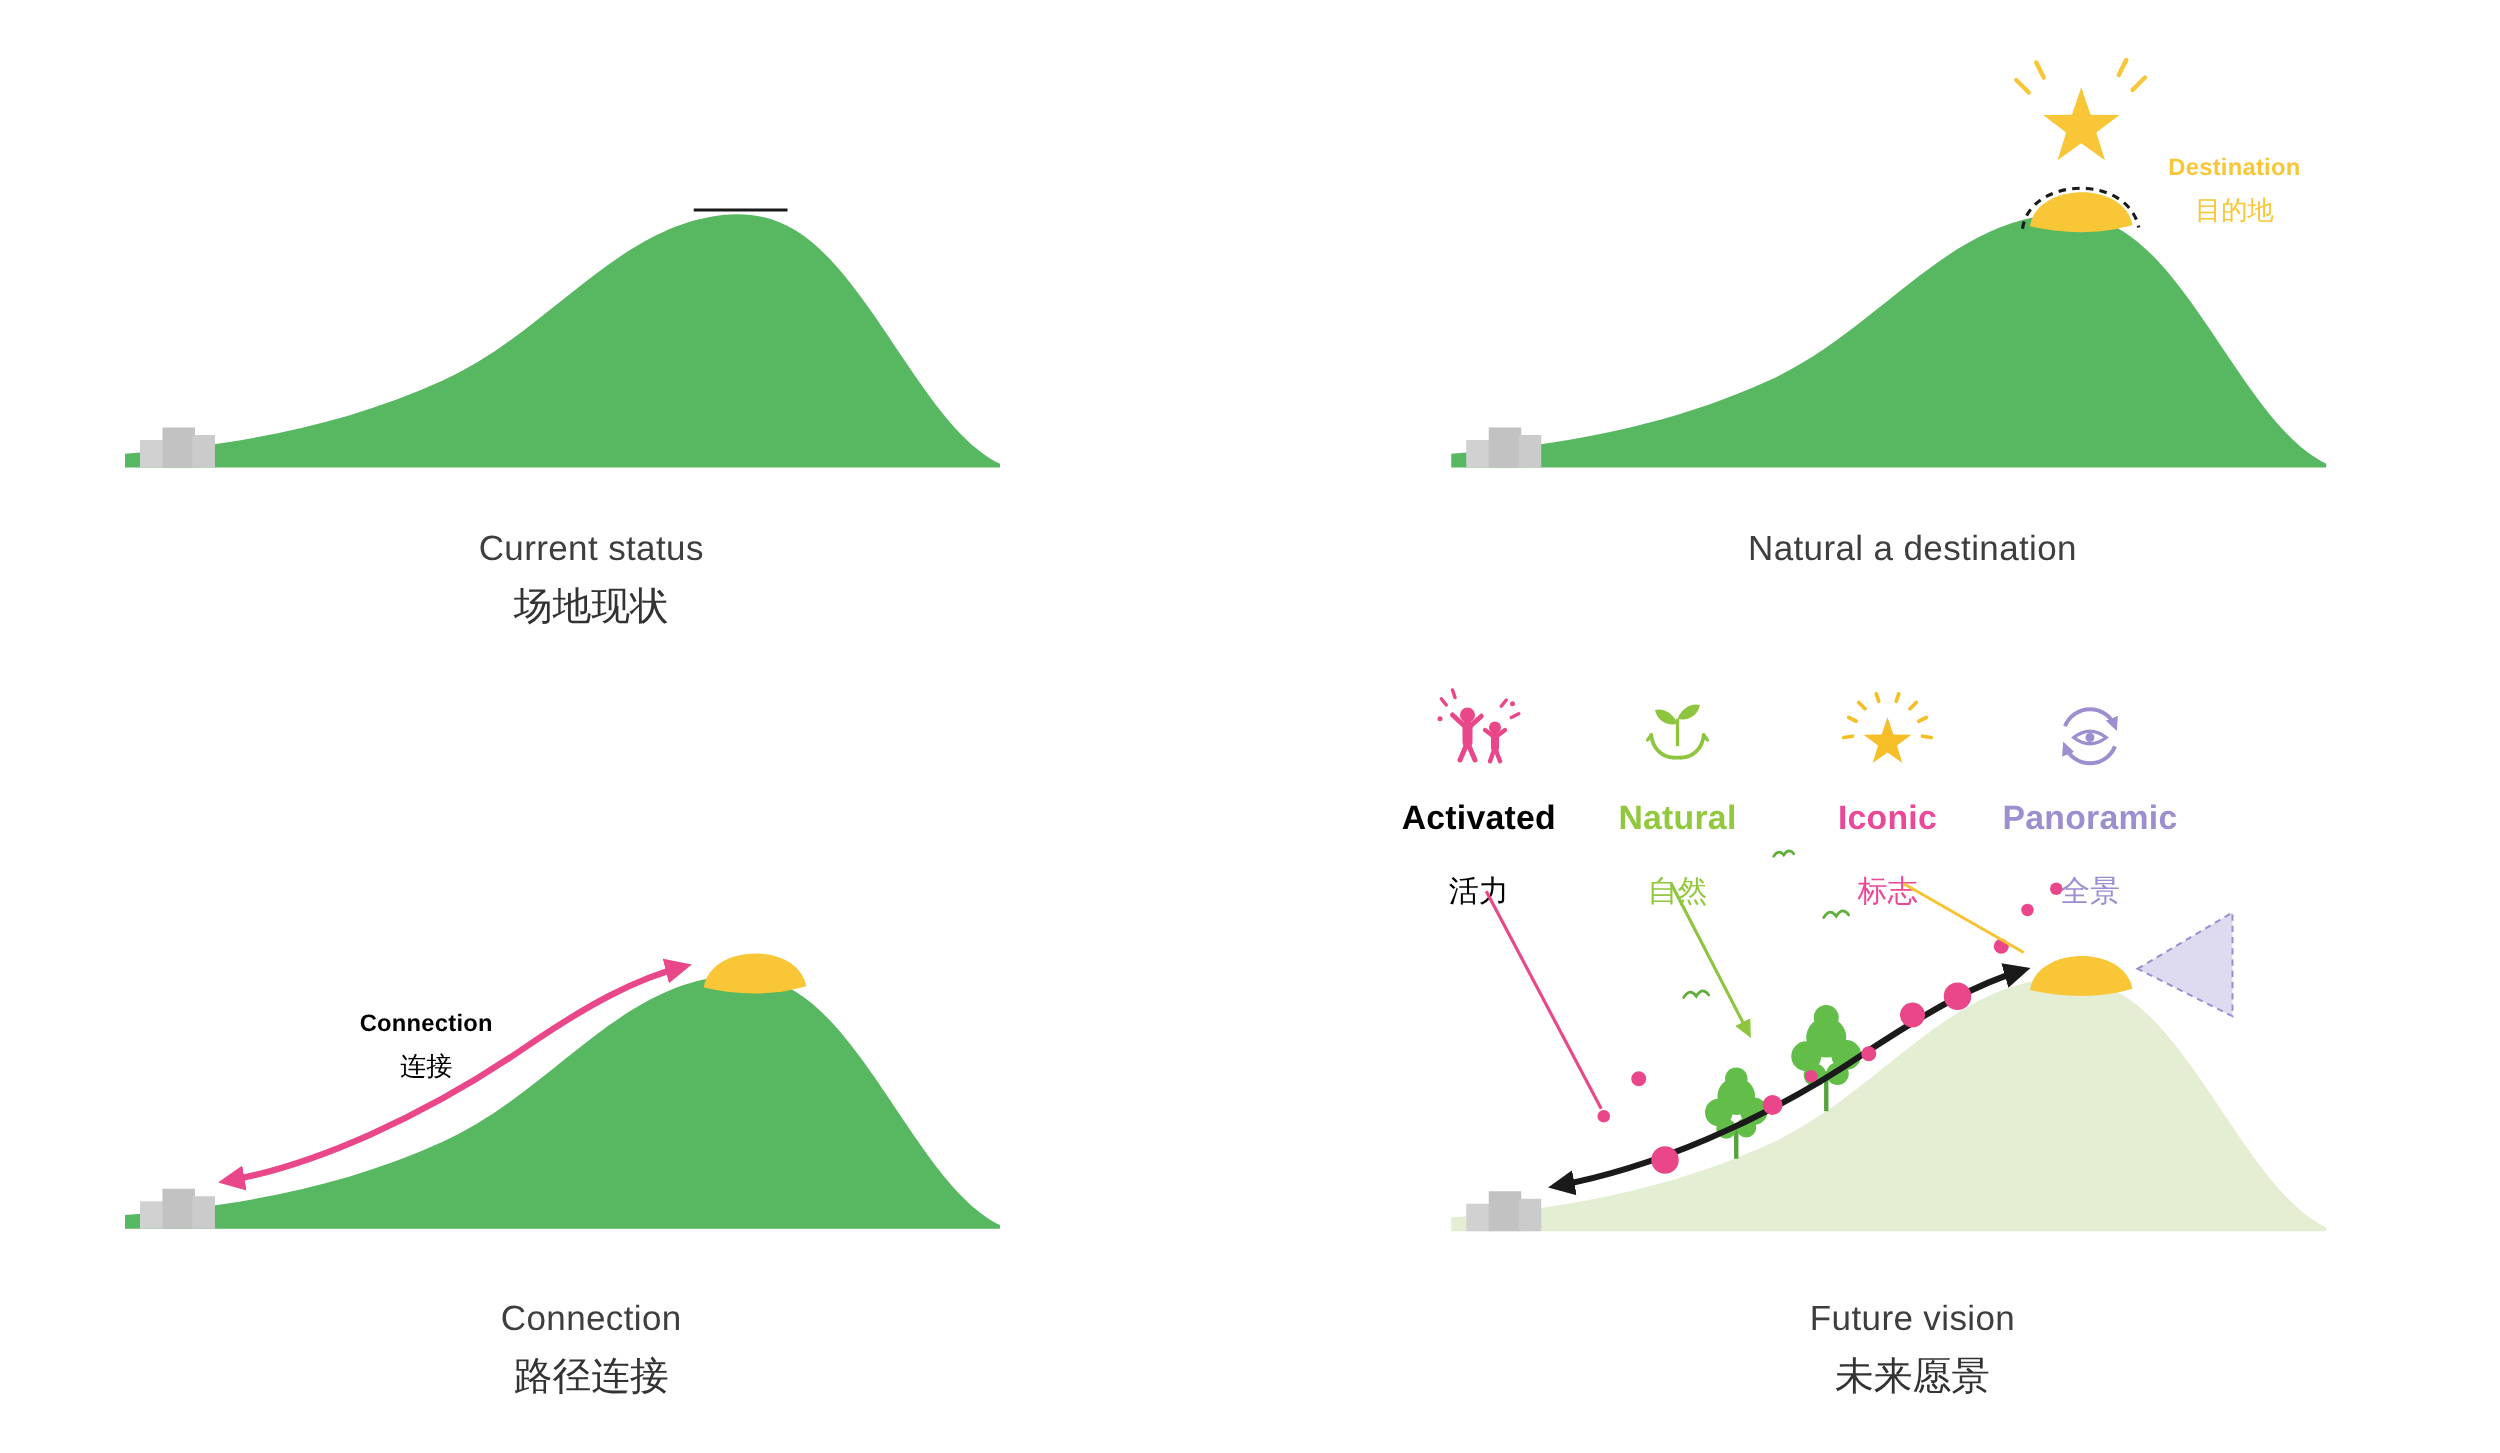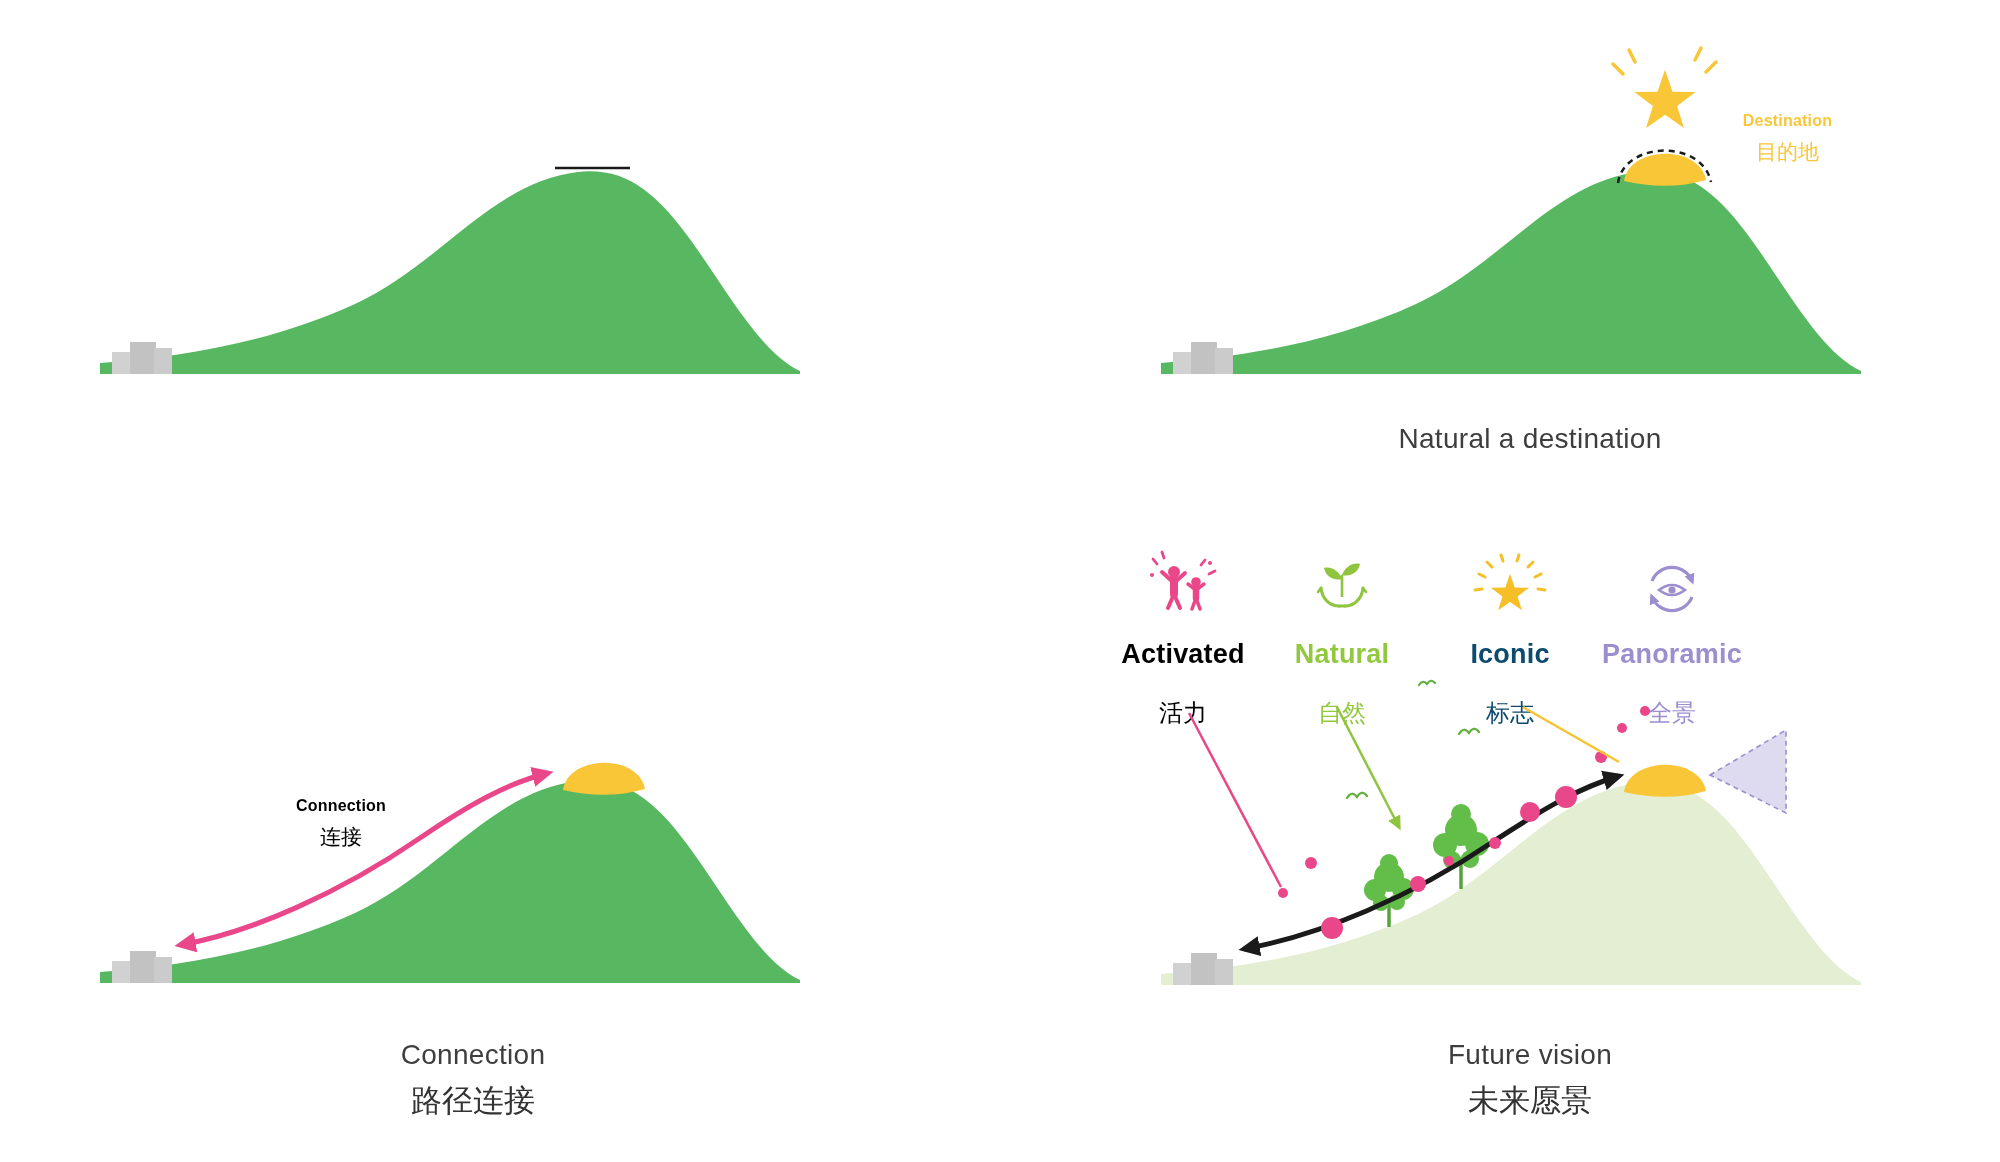--- a/index.html
+++ b/index.html
@@ -8,24 +8,24 @@
     width:2000px; height:1162px;
     font-family:"Liberation Sans","DejaVu Sans",sans-serif;
     position:relative;
   }
   .canvas { position:absolute; left:0; top:0; width:2000px; height:1162px; background:#fff; overflow:hidden; }
   .abs { position:absolute; overflow:visible; }
   .titles { position:absolute; width:400px; text-align:center; }
   .t-en { font-size:28px; color:#3e3e3e; letter-spacing:.3px; }
   .t-zh { font-size:31px; color:#333333; margin-top:9px; }
   .callout { position:absolute; text-align:center; }
-  .co-en { font-size:16px; font-weight:bold; letter-spacing:.2px; }
+  .co-en { font-size:19px; font-weight:bold; letter-spacing:.2px;margin-top:12px; }
   .co-zh { font-size:21px; margin-top:8px; }
   .c-yellow { color:#F8C636; }
-  .c-gold   { color:#0c4a6e; }
+  .c-gold   { color:#ec4899; }
   .c-pink   { color:#000000; }
   .c-green  { color:#92C83E; }
   .c-purple { color:#9C8ECF; }
   .feature { position:absolute; width:170px; text-align:center; }
   .f-icon { display:block; margin:0 auto; overflow:visible; }
   .f-en { font-size:27px; font-weight:bold; margin-top:4px; letter-spacing:.2px; }
   .f-zh { font-size:24px; margin-top:27px; }
 </style>
 </head>
 <body>
@@ -51,20 +51,24 @@
 
   <svg class="abs" style="left:100px; top:124px;" width="700" height="252" viewBox="0 0 700 252">
     <path fill="#58B761" d="M0,250 L0,239 C80,233 170,219 255,180 C340,141 392,58 478,48 C526,43 556,68 592,118 C628,168 660,228 700,247 L700,250 Z"></path>
     <g>
       <rect x="12" y="228" width="20" height="22" fill="#D1D1D1"></rect>
       <rect x="30" y="218" width="26" height="32" fill="#C2C2C2"></rect>
       <rect x="54" y="224" width="18" height="26" fill="#CBCBCB"></rect>
     </g>
     <line x1="455" y1="44" x2="530" y2="44" stroke="#1A1A1A" stroke-width="2.5"></line>
   </svg>
+  <div class="titles" style="left:273px; top:423px;">
+    <div class="t-en">Current status</div>
+    <div class="t-zh">场地现状</div>
+  </div>
 
   <svg class="abs" style="left:1161px; top:124px;" width="700" height="252" viewBox="0 0 700 252">
     <path fill="#58B761" d="M0,250 L0,239 C80,233 170,219 255,180 C340,141 392,58 478,48 C526,43 556,68 592,118 C628,168 660,228 700,247 L700,250 Z"></path>
     <g>
       <rect x="12" y="228" width="20" height="22" fill="#D1D1D1"></rect>
       <rect x="30" y="218" width="26" height="32" fill="#C2C2C2"></rect>
       <rect x="54" y="224" width="18" height="26" fill="#CBCBCB"></rect>
     </g>
     <path fill="#F8C636" d="M463,57 C468,22 538,20 545,56 C518,64 489,63 463,57 Z"></path>
     <path fill="none" stroke="#1A1A1A" stroke-width="2.5" stroke-dasharray="6,5" d="M457,59 C463,17 541,15 550,58"></path>

